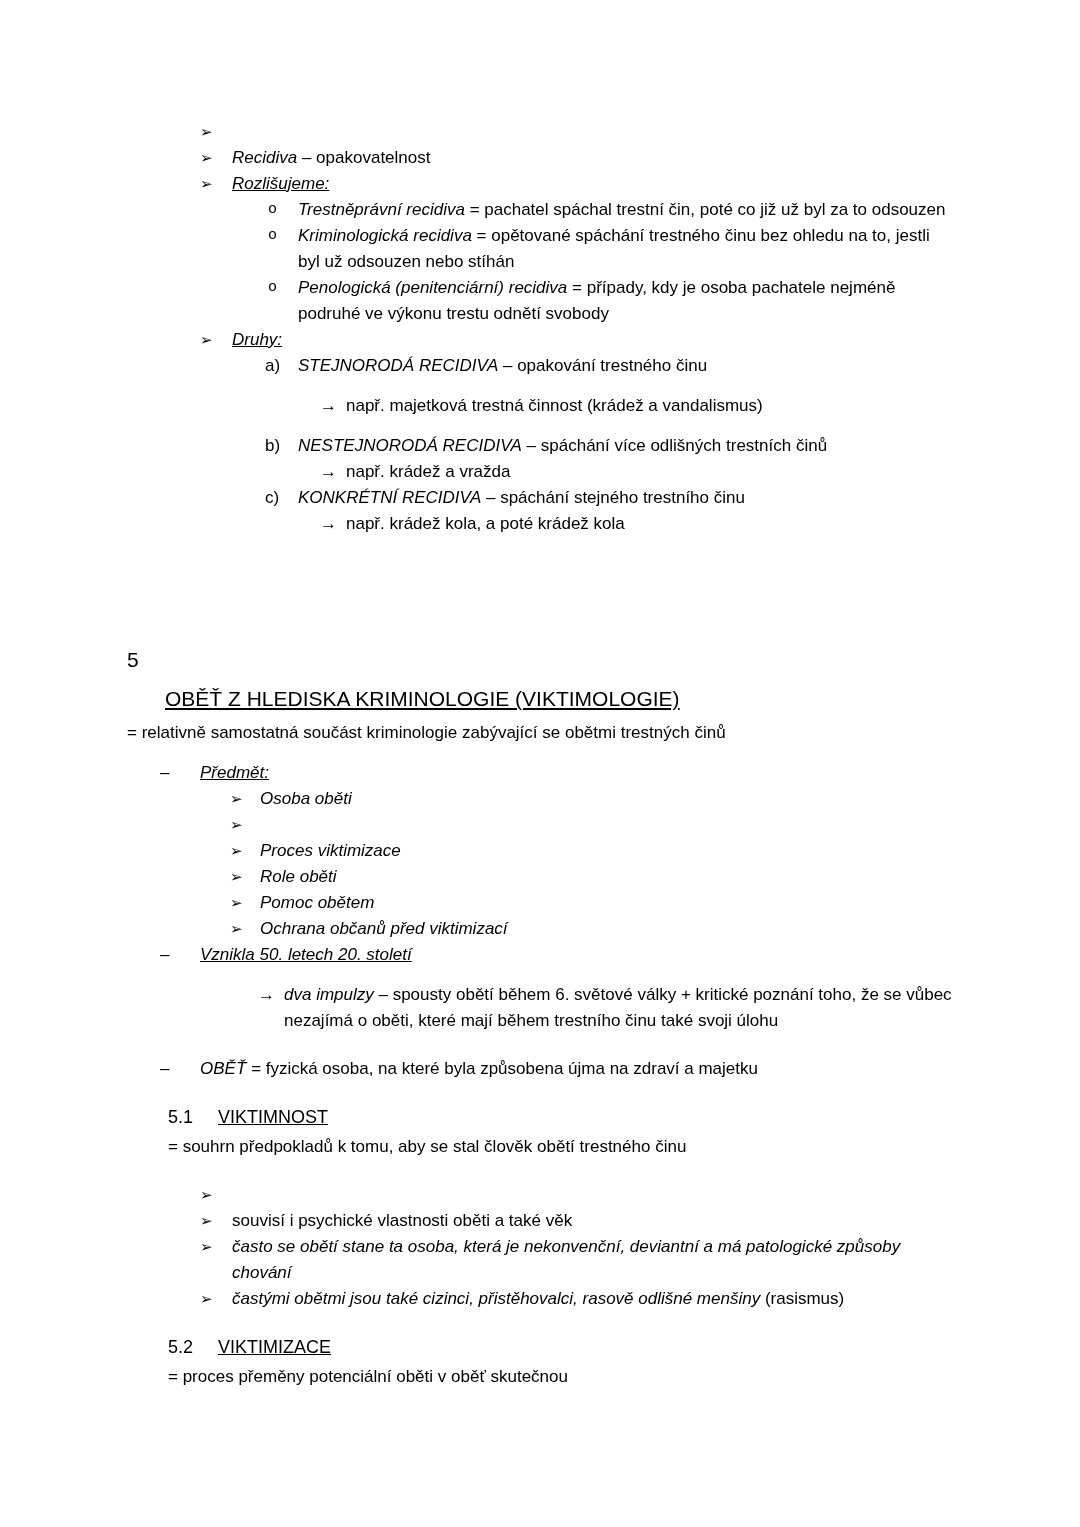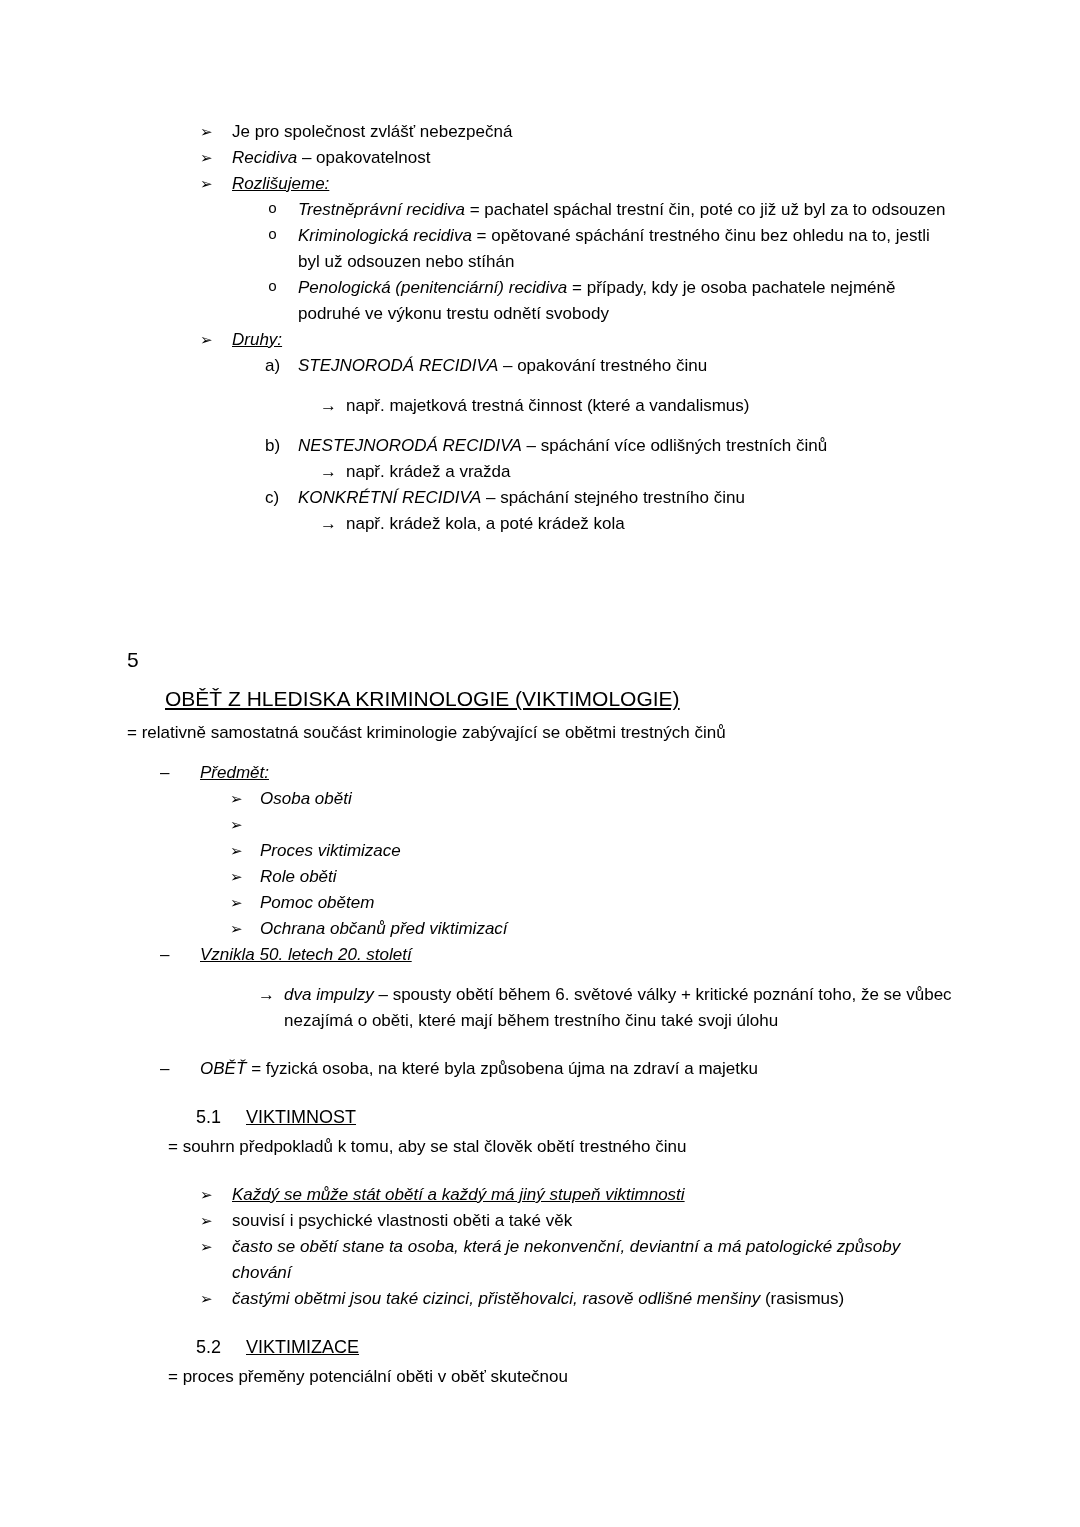--- a/index.html
+++ b/index.html
@@ -32,34 +32,33 @@
   .b-arrow2 { padding-left: 103px; }  .m-arrow2 { width: 30px; font-size: 15px; }
   .b-cont2  { padding-left: 131px; }  .m-cont2  { width: 26px; }
   .b-def0   { padding-left: 0; align-items: flex-end; }
   .b-def1   { padding-left: 41px; }
 
   .heading { font-size: 21px; line-height: 30px; display: flex; margin-bottom: 6px; }
   .heading .h-num { width: 38px; flex: none; }
   .heading .h-title { text-decoration: underline; margin-top: 39px; }
 
   .subheading { font-size: 18px; line-height: 27px; display: flex; padding-left: 41px; margin-bottom: 3px; }
-  .subheading .h-num { width: 50px; flex: none; margin-left: 28px; }
+  .subheading .h-num { width: 50px; flex: none; }
   .subheading .h-title { text-decoration: underline; }
   .mt-sm { margin-top: 14px; }
   .mt-md { margin-top: 22px; }
   .mt-xl { margin-top: 108px; }
 </style>
 </head>
 <body>
 
 <div class="page">
   <div class="doc">
       <div class="li b-arrow1">
         <span class="marker m-arrow1">➢</span>
-        <span class="txt"><span>Je pro společnost zvlášť nebezpečná</span></span>
       </div>
       <div class="li b-arrow1">
         <span class="marker m-arrow1">➢</span>
         <span class="txt"><span class="italic">Recidiva</span><span> – opakovatelnost</span></span>
       </div>
       <div class="li b-arrow1">
         <span class="marker m-arrow1">➢</span>
         <span class="txt"><span class="italic underline">Rozlišujeme:</span></span>
       </div>
       <div class="li b-circle">
@@ -77,21 +76,21 @@
       <div class="li b-arrow1">
         <span class="marker m-arrow1">➢</span>
         <span class="txt"><span class="italic underline">Druhy:</span></span>
       </div>
       <div class="li b-alpha">
         <span class="marker m-alpha">a)</span>
         <span class="txt"><span class="bold italic">STEJNORODÁ RECIDIVA</span><span> – opakování trestného činu</span></span>
       </div>
       <div class="li b-cont mt-sm">
         <span class="marker m-cont">→</span>
-        <span class="txt"><span>např. majetková trestná činnost (které a vandalismus)</span></span>
+        <span class="txt"><span>např. majetková trestná činnost (krádež a vandalismus)</span></span>
       </div>
       <div class="li b-alpha mt-sm">
         <span class="marker m-alpha">b)</span>
         <span class="txt"><span class="bold italic">NESTEJNORODÁ RECIDIVA</span><span> – spáchání více odlišných trestních činů</span></span>
       </div>
       <div class="li b-cont">
         <span class="marker m-cont">→</span>
         <span class="txt"><span>např. krádež a vražda</span></span>
       </div>
       <div class="li b-alpha">
@@ -150,21 +149,20 @@
       </div>
       <div class="subheading mt-md">
         <span class="h-num">5.1</span>
         <span class="h-title">VIKTIMNOST</span>
       </div>
       <div class="li b-def1">
         <span class="txt"><span class="bold">= souhrn předpokladů k tomu, aby se stal člověk obětí trestného činu</span></span>
       </div>
       <div class="li b-arrow1 mt-md">
         <span class="marker m-arrow1">➢</span>
-        <span class="txt"><span class="italic underline">Každý se může stát obětí a každý má jiný stupeň viktimnosti</span></span>
       </div>
       <div class="li b-arrow1">
         <span class="marker m-arrow1">➢</span>
         <span class="txt"><span>souvisí i psychické vlastnosti oběti a také věk</span></span>
       </div>
       <div class="li b-arrow1">
         <span class="marker m-arrow1">➢</span>
         <span class="txt"><span class="italic">často se obětí stane ta osoba, která je nekonvenční, deviantní a má patologické způsoby chování</span></span>
       </div>
       <div class="li b-arrow1">

